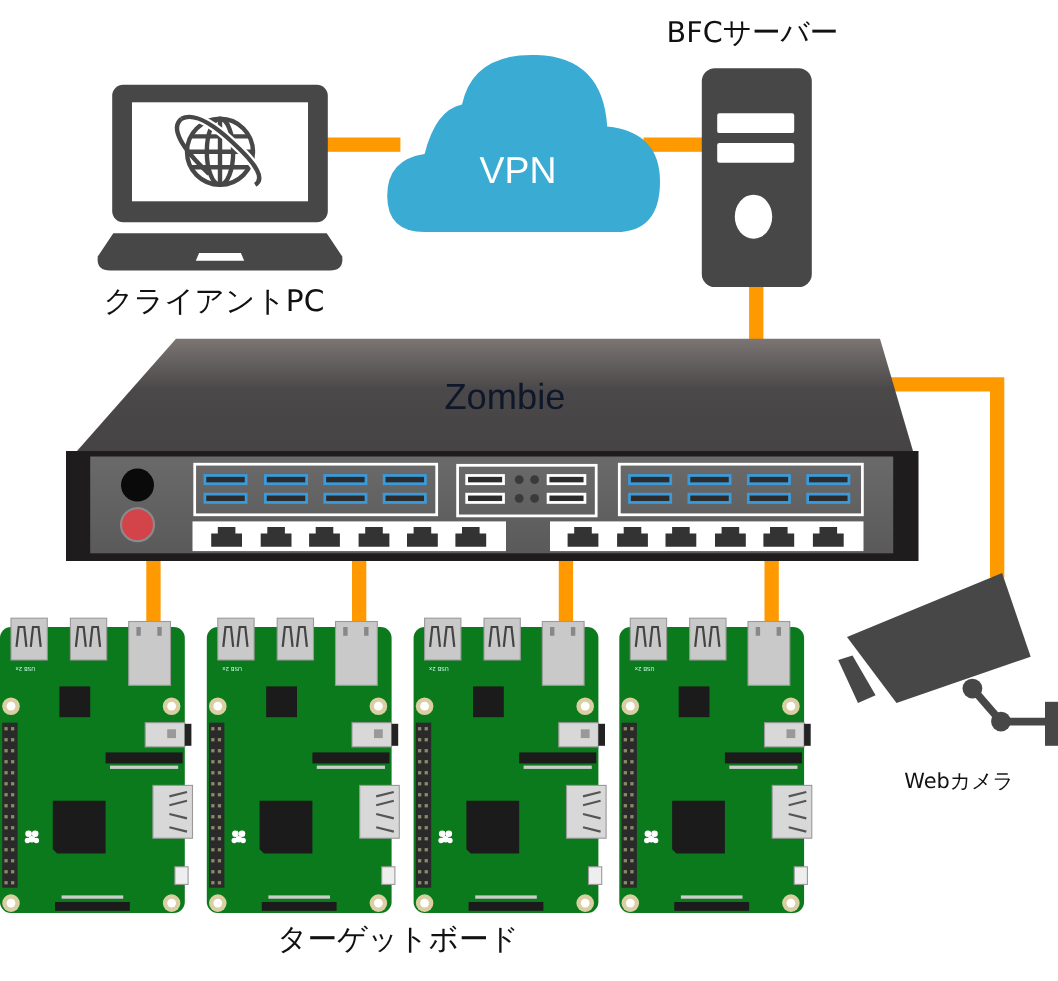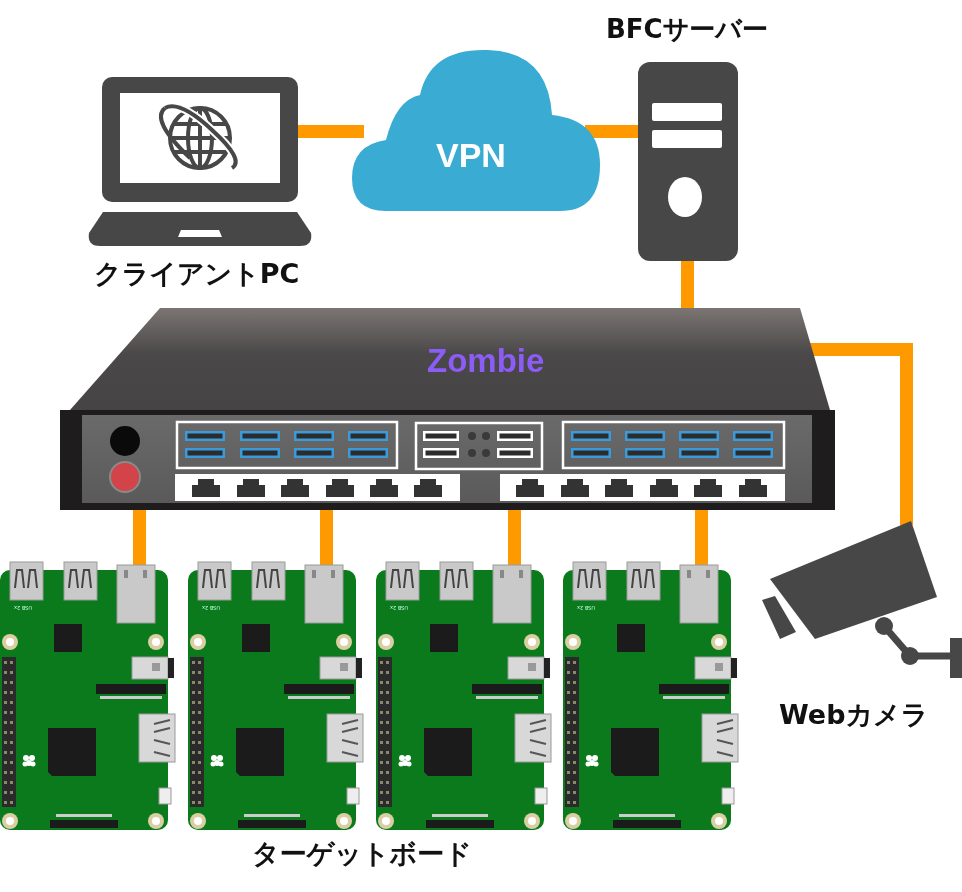--- a/index.html
+++ b/index.html
@@ -1,17 +1,17 @@
 <!DOCTYPE html>
 <html><head>
 <meta charset="utf-8">
 <style>
   html,body{margin:0;padding:0;background:#fff;}
   body{width:962px;height:892px;position:relative;overflow:hidden;font-family:"DejaVu Sans",sans-serif;}
-  .lbl{position:absolute;font-weight:bold;color:#111;font-size:26px;white-space:nowrap;font-family:"DejaVu Sans",sans-serif;}
+  .lbl{position:absolute;font-weight:normal;color:#111;font-size:26px;white-space:nowrap;font-family:"DejaVu Sans",sans-serif;}
   svg{position:absolute;left:0;top:0;}
   .wire{fill:#f90;}
 </style>
 </head>
 <body>
 
 <svg width="962" height="892" viewBox="0 0 962 892">
   <defs>
     <linearGradient id="topg" x1="0" y1="0" x2="0" y2="1">
       <stop offset="0" stop-color="#7b7573"></stop>
@@ -242,15 +242,15 @@
     <line x1="910" y1="656" x2="955" y2="656" stroke="#474747" stroke-width="7"></line>
     <circle cx="884" cy="626" r="9" fill="#474747"></circle>
     <circle cx="910" cy="656" r="9" fill="#474747"></circle>
     <rect x="950" y="638" width="12" height="40" fill="#474747"></rect>
   </g>
 </svg>
 
 <div class="lbl" style="left:94px;top:256px;font-size:27px;text-align:center;">クライアントPC</div>
 <div class="lbl" style="left:436px;top:136px;color:#fff;font-family:'Liberation Sans',sans-serif;font-size:34px;">VPN</div>
 <div class="lbl" style="left:606px;top:12px;font-size:26px;">BFCサーバー</div>
-<div class="lbl" style="left:427px;top:342px;color:#8b5cf6;font-family:'Liberation Sans',sans-serif;font-size:33px;">Zombie</div>
-<div class="lbl" style="left:779px;top:697px;font-size:27px;">Webカメラ</div>
+<div class="lbl" style="left:404px;top:342px;color:#0f172a;font-family:'Liberation Sans',sans-serif;font-size:33px;">Zombie</div>
+<div class="lbl" style="left:822px;top:697px;font-size:19px;">Webカメラ</div>
 <div class="lbl" style="left:252px;top:836px;font-size:27px;">ターゲットボード</div>
 
 </body></html>

